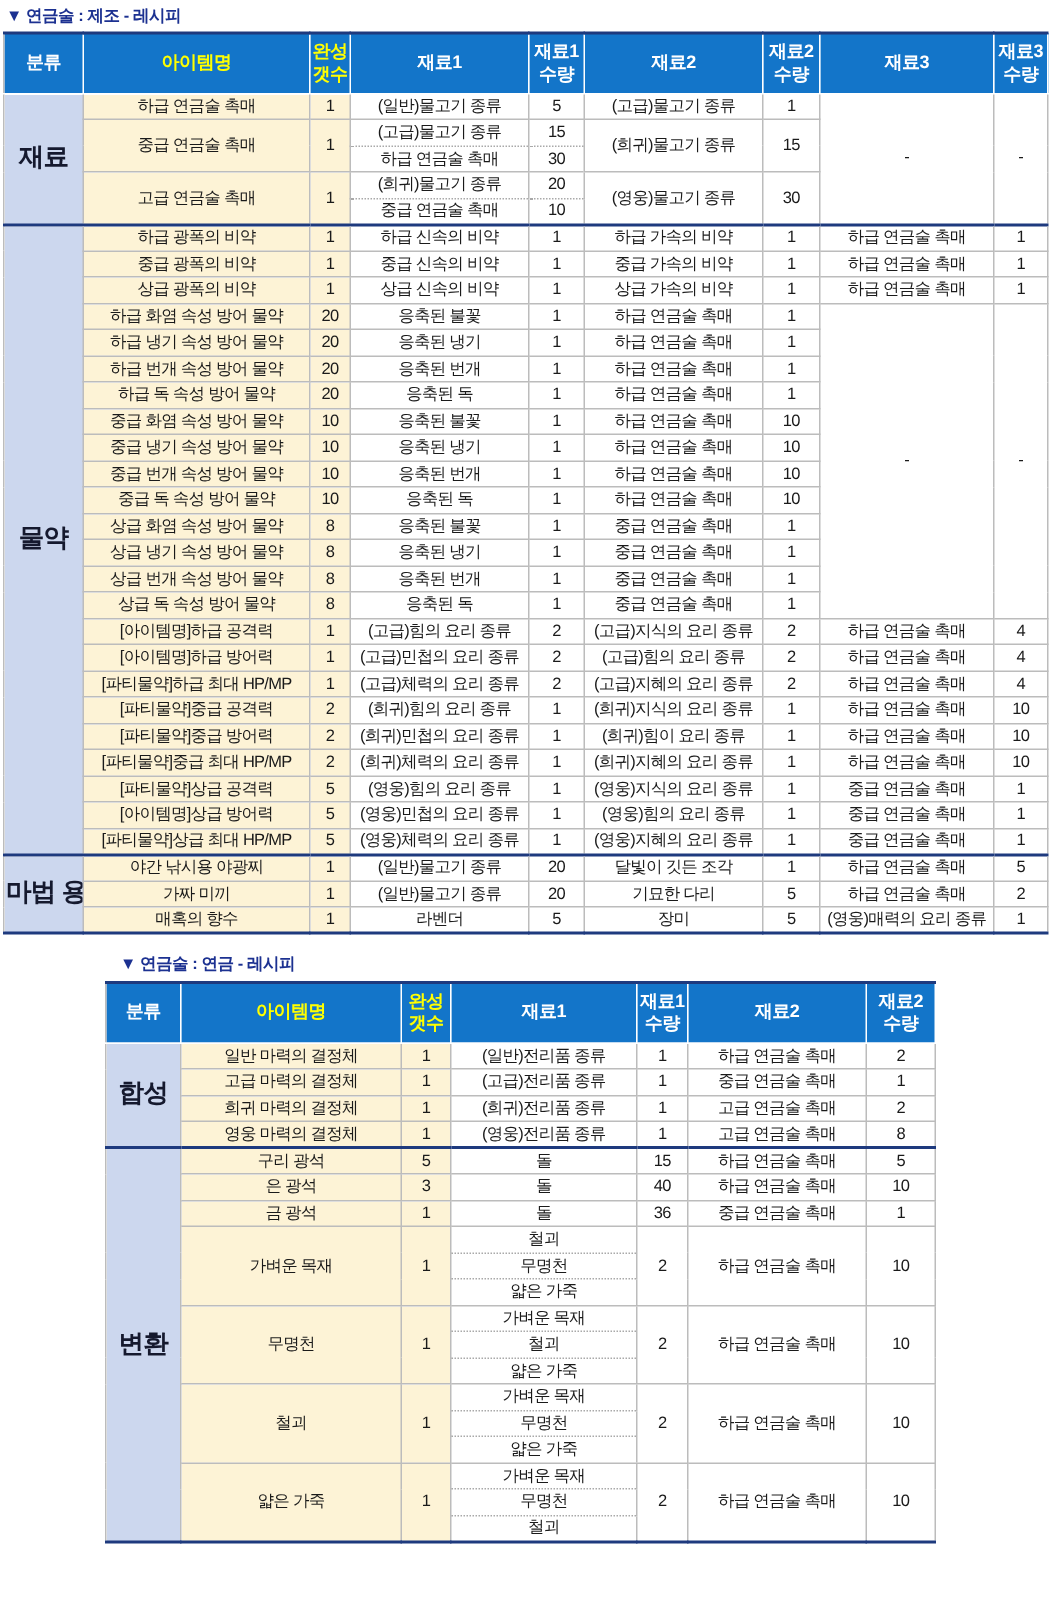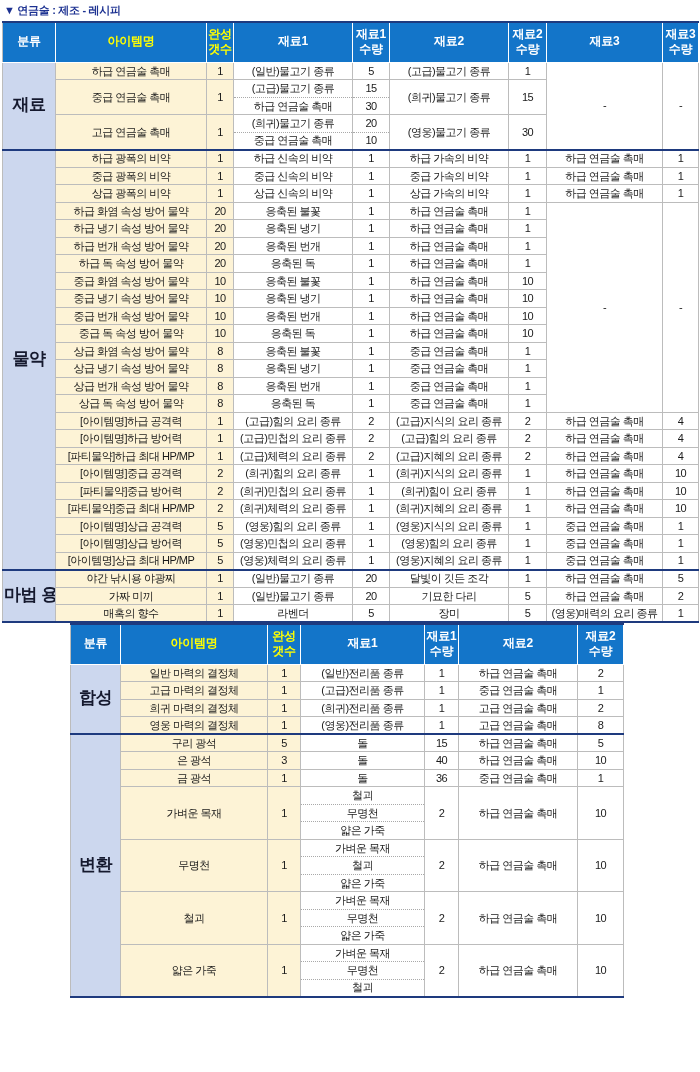--- a/index.html
+++ b/index.html
@@ -279,21 +279,21 @@
           <td class="item">[파티물약]하급 최대 HP/MP</td>
           <td class="count">1</td>
           <td class="m1">(고급)체력의 요리 종류</td>
           <td class="q1">2</td>
           <td class="m2">(고급)지혜의 요리 종류</td>
           <td class="q2">2</td>
           <td class="m3">하급 연금술 촉매</td>
           <td class="q3">4</td>
         </tr>
         <tr>
-          <td class="item">[아이템명]중급 공격력</td>
+          <td class="item">[파티물약]중급 공격력</td>
           <td class="count">2</td>
           <td class="m1">(희귀)힘의 요리 종류</td>
           <td class="q1">1</td>
           <td class="m2">(희귀)지식의 요리 종류</td>
           <td class="q2">1</td>
           <td class="m3">하급 연금술 촉매</td>
           <td class="q3">10</td>
         </tr>
         <tr>
           <td class="item">[파티물약]중급 방어력</td>
@@ -309,41 +309,41 @@
           <td class="item">[파티물약]중급 최대 HP/MP</td>
           <td class="count">2</td>
           <td class="m1">(희귀)체력의 요리 종류</td>
           <td class="q1">1</td>
           <td class="m2">(희귀)지혜의 요리 종류</td>
           <td class="q2">1</td>
           <td class="m3">하급 연금술 촉매</td>
           <td class="q3">10</td>
         </tr>
         <tr>
-          <td class="item">[아이템명]상급 공격력</td>
+          <td class="item">[파티물약]상급 공격력</td>
           <td class="count">5</td>
           <td class="m1">(영웅)힘의 요리 종류</td>
           <td class="q1">1</td>
           <td class="m2">(영웅)지식의 요리 종류</td>
           <td class="q2">1</td>
           <td class="m3">중급 연금술 촉매</td>
           <td class="q3">1</td>
         </tr>
         <tr>
           <td class="item">[아이템명]상급 방어력</td>
           <td class="count">5</td>
           <td class="m1">(영웅)민첩의 요리 종류</td>
           <td class="q1">1</td>
           <td class="m2">(영웅)힘의 요리 종류</td>
           <td class="q2">1</td>
           <td class="m3">중급 연금술 촉매</td>
           <td class="q3">1</td>
         </tr>
         <tr>
-          <td class="item">[아이템명]상급 최대 HP/MP</td>
+          <td class="item">[파티물약]상급 최대 HP/MP</td>
           <td class="count">5</td>
           <td class="m1">(영웅)체력의 요리 종류</td>
           <td class="q1">1</td>
           <td class="m2">(영웅)지혜의 요리 종류</td>
           <td class="q2">1</td>
           <td class="m3">중급 연금술 촉매</td>
           <td class="q3">1</td>
         </tr>
         <tr class="sec">
           <td class="cat" rowspan="3">마법 용품</td>
@@ -372,20 +372,21 @@
           <td class="m1">라벤더</td>
           <td class="q1">5</td>
           <td class="m2">장미</td>
           <td class="q2">5</td>
           <td class="m3">(영웅)매력의 요리 종류</td>
           <td class="q3">1</td>
         </tr>
       </tbody>
     </table>
 
+  <div class="title t2">▼ 연금술 : 연금 - 레시피</div>
   <table class="recipe t2t" id="table-1">
       <colgroup>
         <col style="width: 50px;">
         <col style="width: 147px;">
         <col style="width: 33px;">
         <col style="width: 124px;">
         <col style="width: 34px;">
         <col style="width: 119px;">
         <col style="width: 46px;">
       </colgroup>

